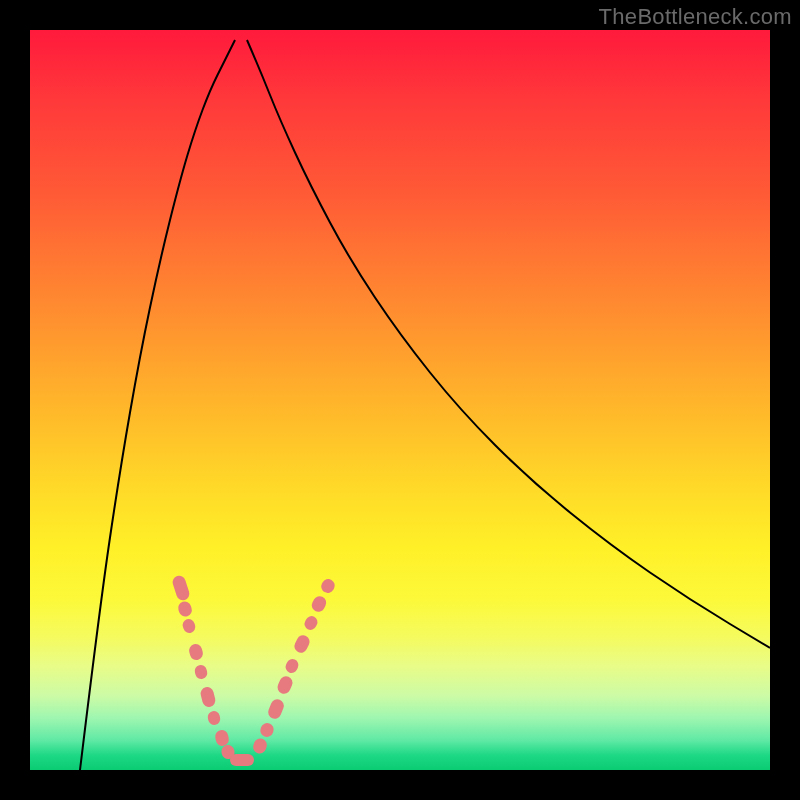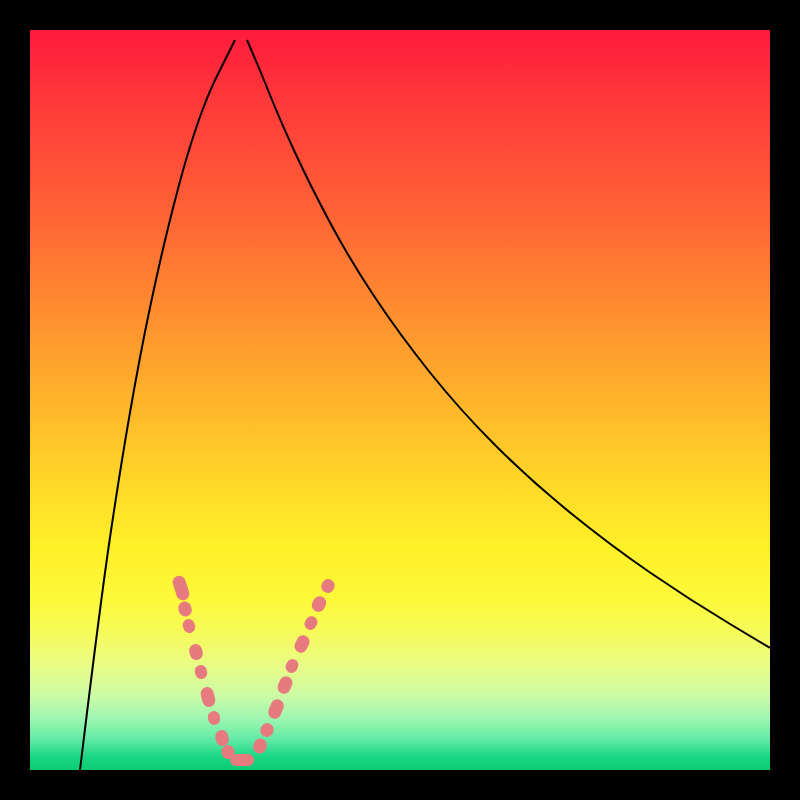--- a/index.html
+++ b/index.html
@@ -74,20 +74,21 @@
     background: #e77a7f;
     border-radius: 10px;
     transform: translate(-50%, -50%);
   }
 </style>
 </head>
 <body>
 
 <div class="frame">
 
+  <div class="watermark">TheBottleneck.com</div>
 
   <div class="plot-area">
     <div class="gradient-bg"></div>
 
     <svg class="curves" viewBox="0 0 740 740" preserveAspectRatio="none">
       <path id="left-branch" class="curve" d="M 50 740 Q 70 575 80 507.5 Q 90 440 100 382.5 Q 110 325 120 277.5 Q 130 230 140 190 Q 150 150 157.5 125 Q 165 100 172.5 80 Q 180 60 187.5 45 Q 195 30 200 20 T 205 10"></path>
       <path id="right-branch" class="curve" d="M 217 10 Q 230 40 240 65 Q 250 90 265 122.5 Q 280 155 300 192.5 Q 320 230 345 267.5 Q 370 305 400 342.5 Q 430 380 465 415 Q 500 450 540 482.5 Q 580 515 620 542.5 Q 660 570 700 594 T 740 618"></path>
     </svg>
 
     <div id="marker-layer">

